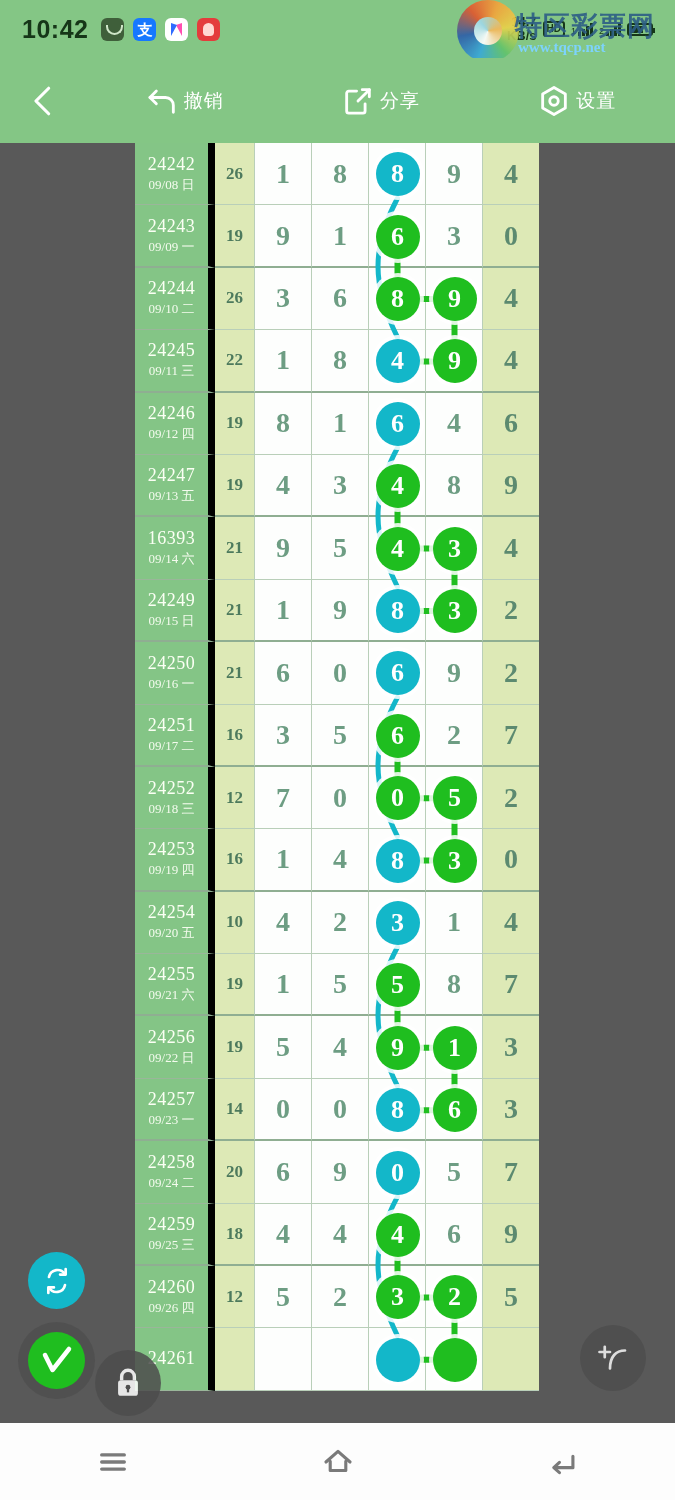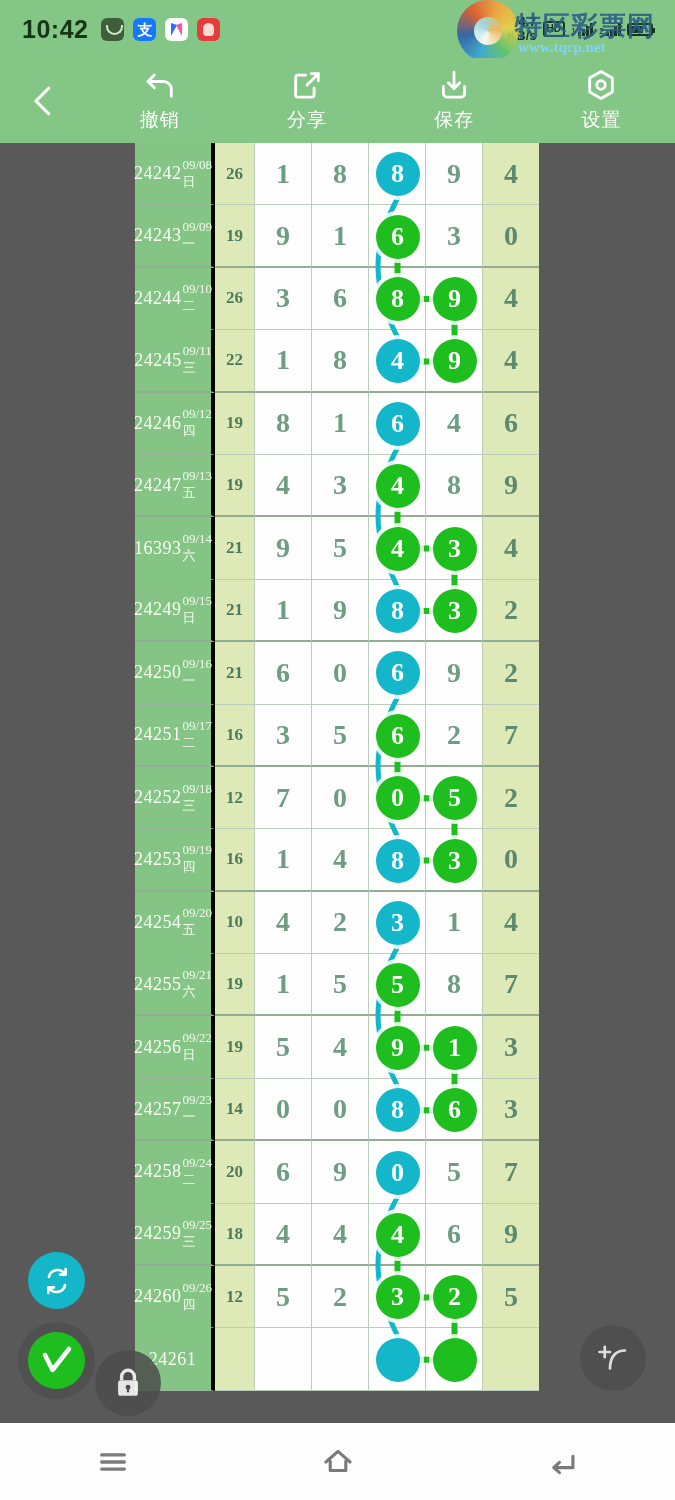--- a/index.html
+++ b/index.html
@@ -57,36 +57,36 @@
     opacity:.92;}
   #wm-logo::after{content:"";position:absolute;left:17px;top:17px;width:28px;height:28px;
     border-radius:50%;background:conic-gradient(from 200deg,#fff,#9fd8e8,#f4b85a,#fff);}
 
   
   #toolbar{
     position:absolute; left:0; top:58px; width:675px; height:85px;
     background:#84C685; display:flex; align-items:center; color:#fff;
   }
   #back-btn{ width:86px; height:85px; display:flex; align-items:center; justify-content:center;}
-  .tb-item{ flex:1; display:flex; flex-direction:column; align-items:center; justify-content:center;
+  .tb-item{ flex:1; display:flex; flex-direction:row; align-items:center; justify-content:center;
             gap:5px; height:85px;}
   .tb-label{ font-size:19px; color:#fff; letter-spacing:1px;}
   .tb-ico{ width:34px; height:34px; display:block;}
 
   
   #table-wrap{
     position:absolute; left:0; top:143px; width:675px; height:1280px;
     background:#595959; overflow:hidden;
   }
   #grid{ position:absolute; left:135px; top:0px; width:405px; }
   .row{ display:flex; height:62.4px; position:relative; }
   .c{ display:flex; align-items:center; justify-content:center; position:relative;
       border-right:1px solid #b9cfb9; border-bottom:1px solid #b9cfb9;}
-  .c-period{ width:80px; background:#84C586; gap:1px;
-             border-right:4px solid #000000; border-bottom:1px solid #9ab69a;justify-content:center;}
+  .c-period{ width:80px; background:#84C586; flex-direction:column; gap:1px;
+             border-right:7px solid #000000; border-bottom:1px solid #9ab69a;justify-content:center;}
   .p-no{ font-size:18px; color:#fbfff4; font-family:"Liberation Serif",serif; letter-spacing:.5px;}
   .p-date{ font-size:13px; color:#f4fbee; font-family:"Liberation Serif",serif;}
   .c-sum{ width:40px; background:#DDE9B6; font-size:17px; color:#4d7a5d;
           font-family:"Liberation Serif",serif; font-weight:600;}
   .c-d{ width:57px; background:#fdfefd; font-size:28px; color:#6d9d83;
         font-family:"Liberation Serif",serif; font-weight:600;}
   .c-last{ width:56px; background:#DDE9B6; font-size:28px; color:#5c8a70;
            font-family:"Liberation Serif",serif; font-weight:600; border-right:none;}
   .row.thick .c{ border-bottom:2px solid #8fae92; }
 
@@ -182,28 +182,20 @@
   <div class="tb-item">
     <svg class="tb-ico" viewBox="0 0 24 24">
       <path d="M15 4 H20 V9" fill="none" stroke="#fff" stroke-width="2" stroke-linecap="round" stroke-linejoin="round"></path>
       <path d="M20 4 L12 12" stroke="#fff" stroke-width="2" stroke-linecap="round"></path>
       <path d="M17 14 V19 a1.5 1.5 0 0 1 -1.5 1.5 H5.5 A1.5 1.5 0 0 1 4 19 V6.5
                A1.5 1.5 0 0 1 5.5 5 H11" fill="none" stroke="#fff" stroke-width="2" stroke-linecap="round" stroke-linejoin="round"></path>
     </svg>
     <span class="tb-label">分享</span>
   </div>
 
-  <div class="tb-item">
-    <svg class="tb-ico" viewBox="0 0 24 24">
-      <path d="M12 3 V14" stroke="#fff" stroke-width="2" stroke-linecap="round"></path>
-      <path d="M8 10.5 L12 14.5 L16 10.5" fill="none" stroke="#fff" stroke-width="2" stroke-linecap="round" stroke-linejoin="round"></path>
-      <path d="M4.5 13 V18 a2.5 2.5 0 0 0 2.5 2.5 H17 a2.5 2.5 0 0 0 2.5 -2.5 V13" fill="none" stroke="#fff" stroke-width="2" stroke-linecap="round"></path>
-    </svg>
-    <span class="tb-label">保存</span>
-  </div>
 
   <div class="tb-item">
     <svg class="tb-ico" viewBox="0 0 24 24">
       <path d="M12 2.5 L20 7 V17 L12 21.5 L4 17 V7 Z" fill="none" stroke="#fff" stroke-width="2" stroke-linejoin="round"></path>
       <circle cx="12" cy="12" r="3" fill="none" stroke="#fff" stroke-width="2"></circle>
     </svg>
     <span class="tb-label">设置</span>
   </div>
 </div>
 

